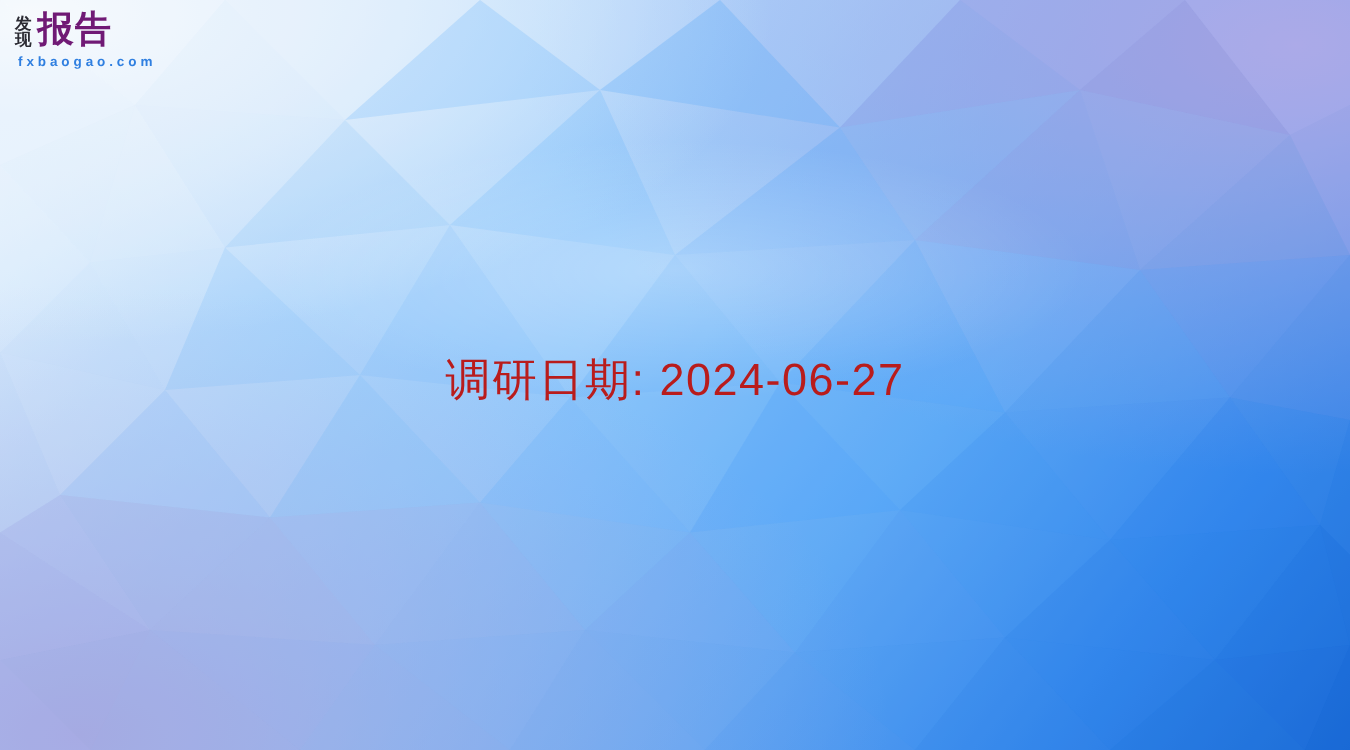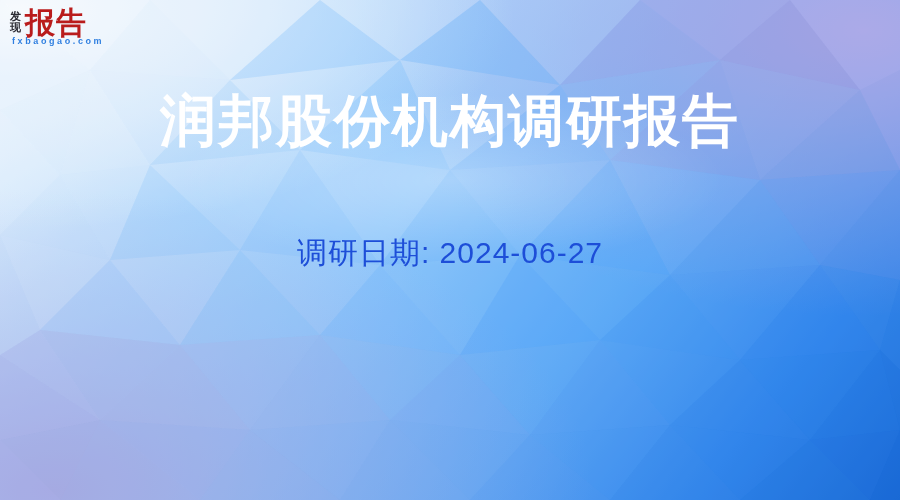--- a/index.html
+++ b/index.html
@@ -69,23 +69,23 @@
     padding-top: 3px;
   }
   .logo-stack span {
     font-size: 11px;
     font-weight: 700;
     color: #2b2b33;
     letter-spacing: 0;
     font-family: "Liberation Sans", "DejaVu Sans", sans-serif;
   }
   .logo-main {
-    font-size: 30px;
+    font-size: 24px;
     font-weight: 800;
-    color: #b91c1c;
+    color: #701a75;
     letter-spacing: 1px;
     line-height: 1.0;
     font-family: "Liberation Sans", "DejaVu Sans", sans-serif;
   }
   .logo-domain {
     position: absolute;
     left: 12px;
     top: 36px;
     font-size: 9px;
     font-weight: 700;
@@ -111,21 +111,21 @@
   }
 
   .subtitle {
     position: absolute;
     left: 0;
     right: 0;
     top: 233px;
     text-align: center;
     font-size: 30px;
     font-weight: 400;
-    color: #1d4ed8;
+    color: #b91c1c;
     letter-spacing: 1px;
     white-space: nowrap;
     font-family: "Liberation Sans", "DejaVu Sans", sans-serif;
   }
 
   
   .tagline {
     position: absolute;
     right: 16px;
     bottom: 14px;
@@ -244,18 +244,17 @@
 
   <div class="logo">
     <div class="logo-stack">
       <span>发</span>
       <span>现</span>
     </div>
     <div class="logo-main">报告</div>
   </div>
   <div class="logo-domain">fxbaogao.com</div>
 
-  <div class="title">润邦股份机构调研报告</div>
 
   <div class="subtitle">调研日期: 2024-06-27</div>
 
 
 </div>
 
 </body></html>

